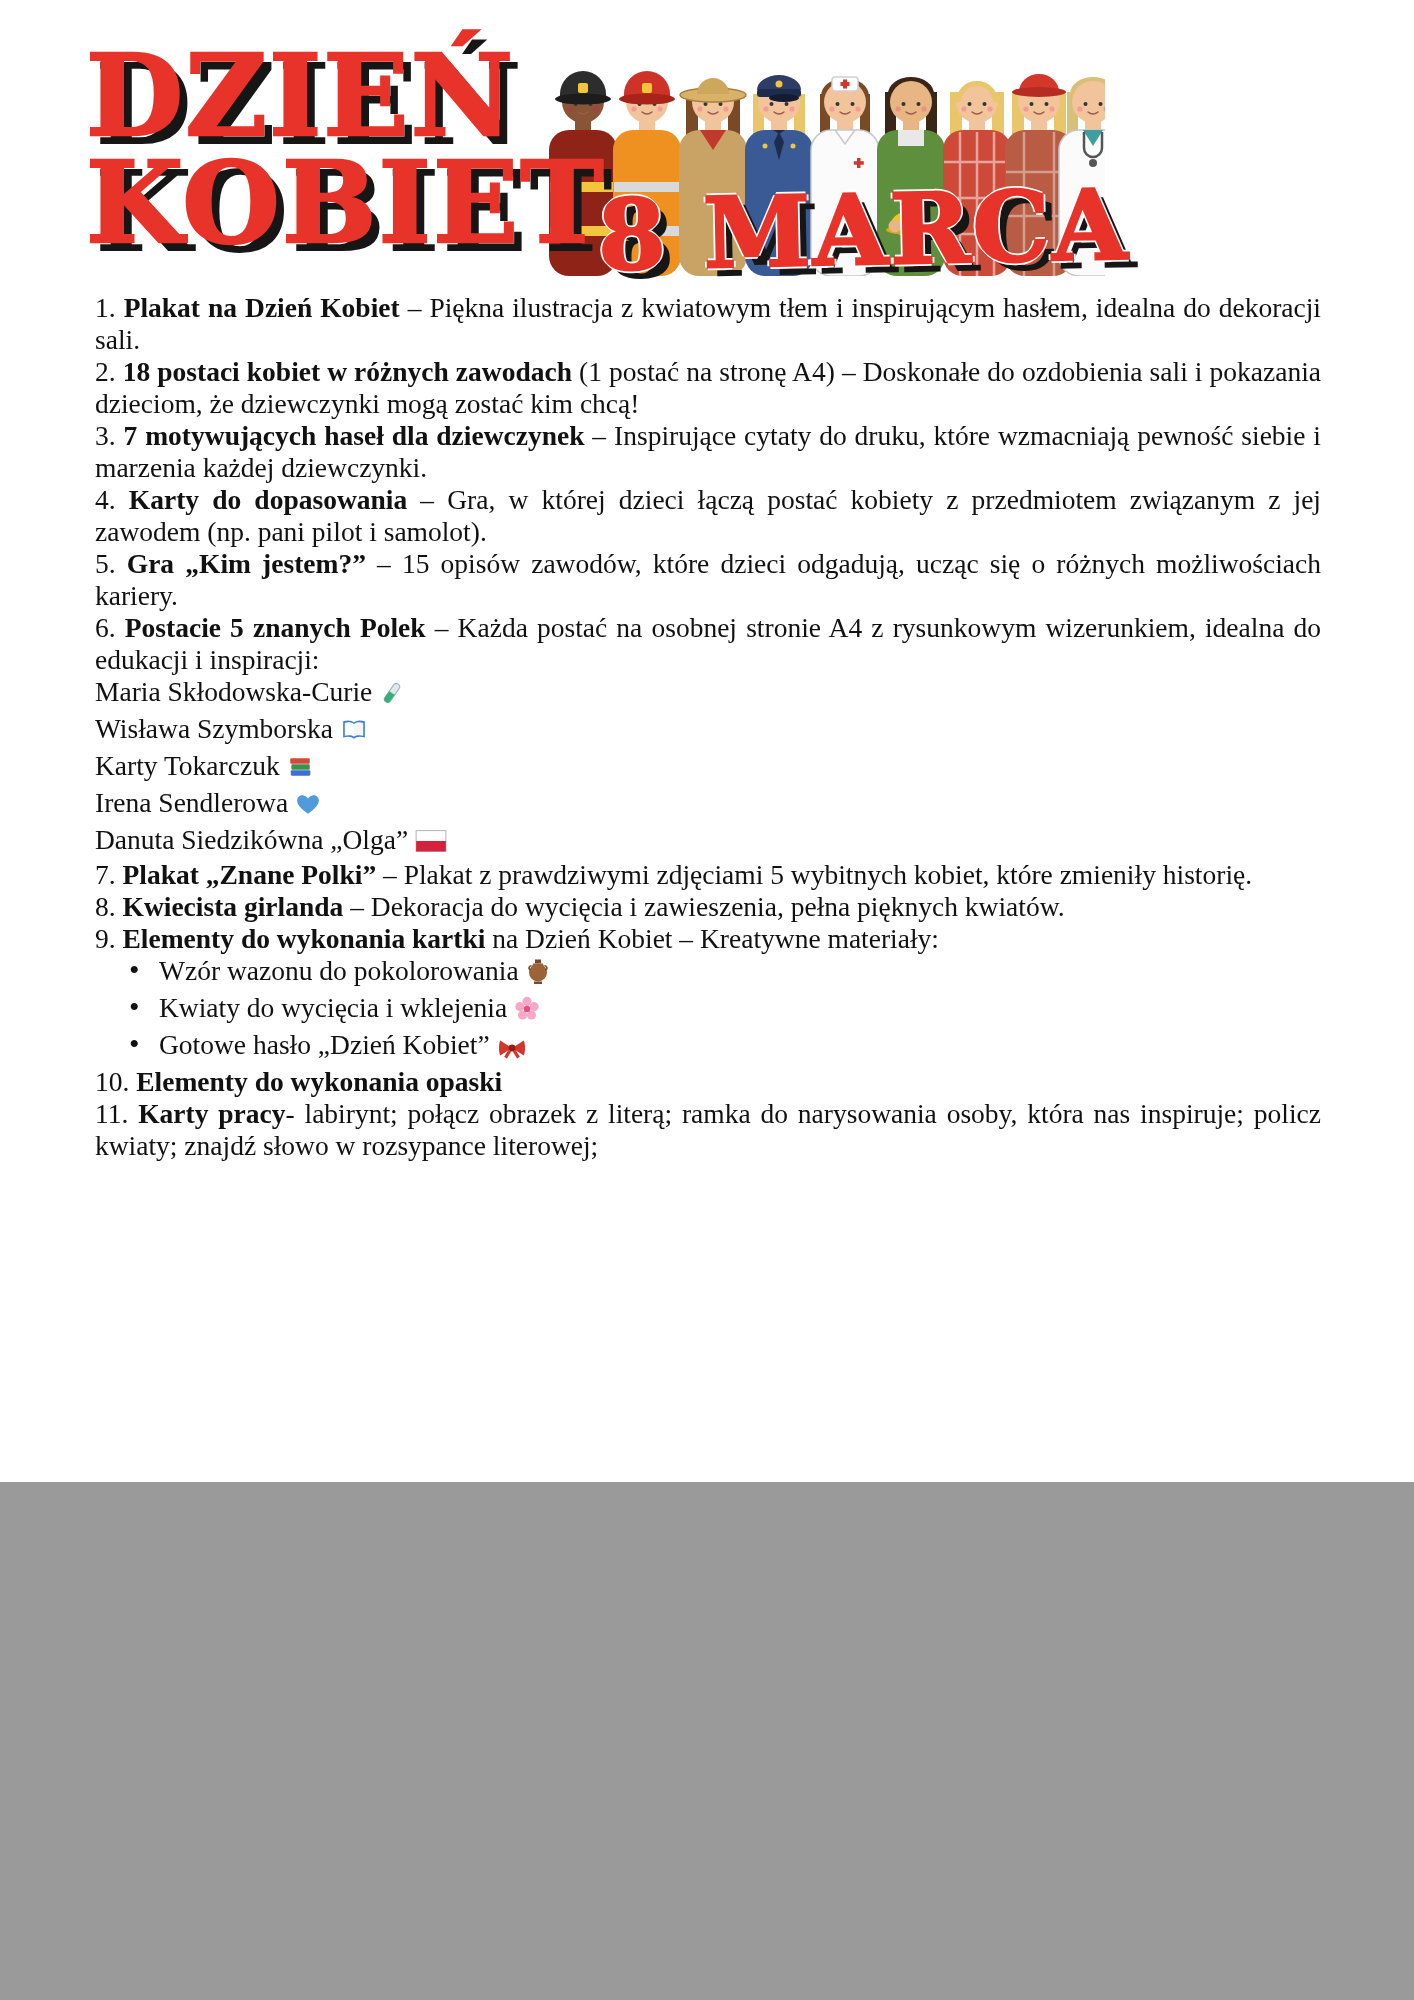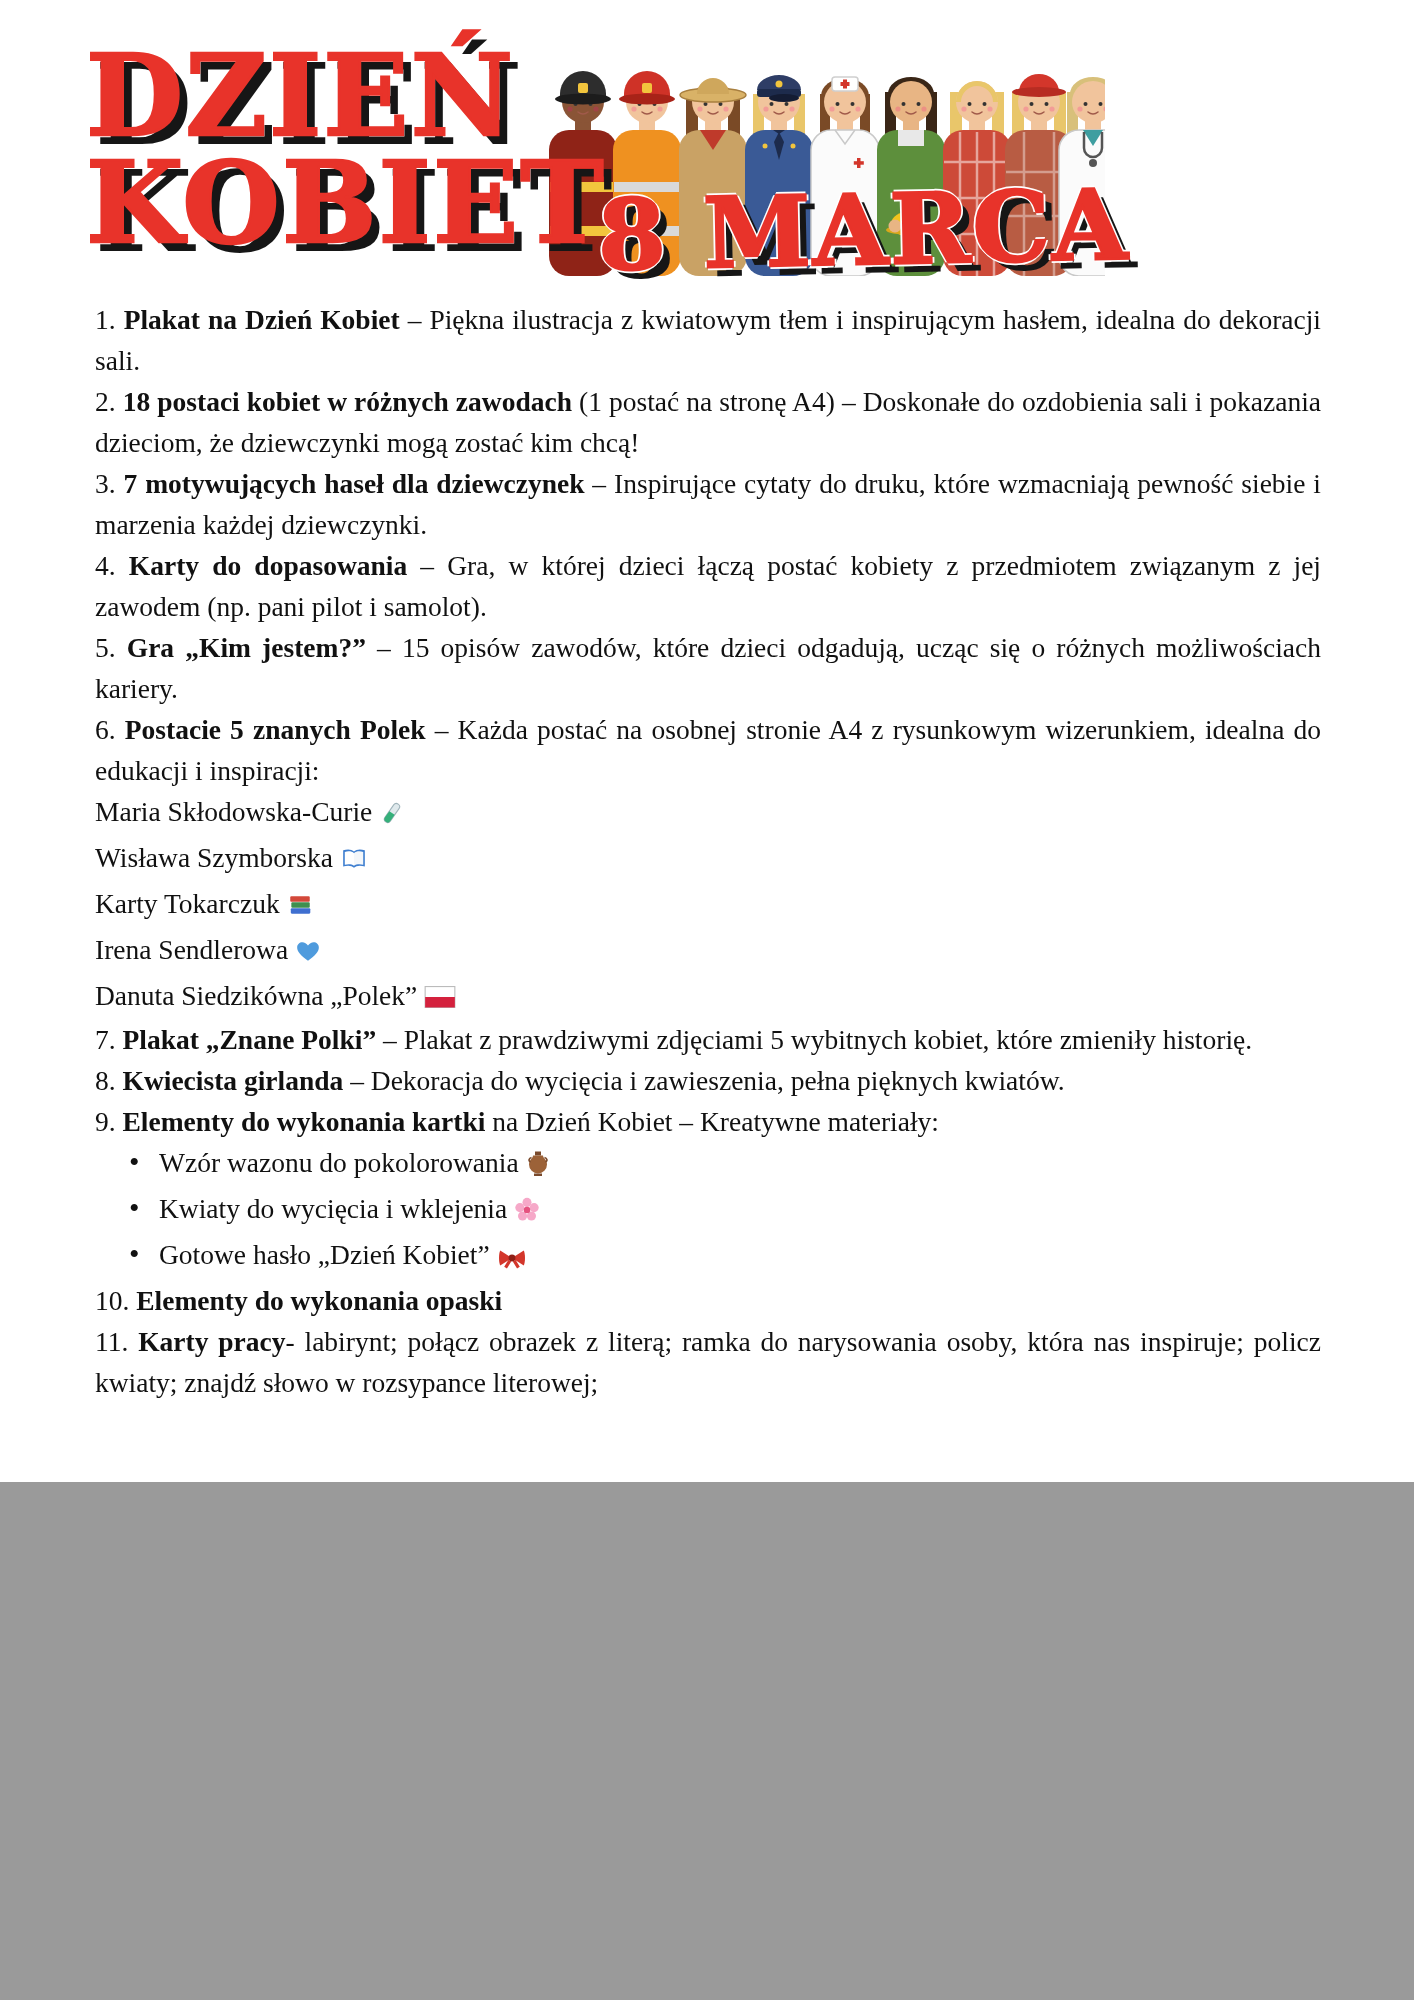--- a/index.html
+++ b/index.html
@@ -22,22 +22,22 @@
     font-family:"DejaVu Serif", serif; font-weight:700;
     font-size:97px; line-height:100px; letter-spacing:2px;
     color:#e8332a; -webkit-text-stroke:2.5px #e8332a;
     text-shadow:-3px 0 0 #fff, 3px 0 0 #fff, 0 -3px 0 #fff, 0 3px 0 #fff, 9px 9px 0 #161616;
     transform:rotate(-1.2deg); white-space:nowrap;
   }
   .illus { position:absolute; left:545px; top:30px; z-index:1; }
 
   
   .content {
-    position:absolute; left:95px; top:299px; width:1226px;
-    font-size:27.5px; line-height:41px; z-index:2;
+    position:absolute; left:95px; top:292px; width:1226px;
+    font-size:27.5px; line-height:32px; z-index:2;
   }
   .content p { margin:0; text-align:justify; }
   .content p.plain, .content p.bullet { text-align:left; }
   b.t { font-weight:bold; }
   .icon { display:inline-block; vertical-align:-5px; margin-left:7px; }
   .icon-flag { vertical-align:-3px; }
   .bullet { padding-left:64px; position:relative; }
   .bullet::before { content:"\2022"; position:absolute; left:34px; top:-1px; font-size:30px; }
 
   
@@ -240,21 +240,21 @@
     <p class="plain"><span>Karty Tokarczuk</span><span class="icon"><svg width="26" height="26" viewBox="0 0 24 24">
             <rect x="3" y="4" width="18" height="5" rx="1" fill="#d3483a"></rect>
             <rect x="4" y="9.5" width="17" height="5" rx="1" fill="#3f8f4f"></rect>
             <rect x="3.5" y="15" width="18" height="5" rx="1" fill="#3f6fd0"></rect>
           </svg></span></p>
 
     <p class="plain"><span>Irena Sendlerowa</span><span class="icon"><svg width="26" height="26" viewBox="0 0 24 24">
             <path d="M12 21 C5 16 2 12.5 2 8.8 C2 5.9 4.2 4 6.8 4 C8.8 4 10.8 5.2 12 7 C13.2 5.2 15.2 4 17.2 4 C19.8 4 22 5.9 22 8.8 C22 12.5 19 16 12 21 Z" fill="#4f9bdd"></path>
           </svg></span></p>
 
-    <p class="plain"><span>Danuta Siedzikówna „Polek”</span><span class="icon icon-flag"><svg width="32" height="22" viewBox="0 0 28 20">
+    <p class="plain"><span>Danuta Siedzikówna „Olga”</span><span class="icon icon-flag"><svg width="32" height="22" viewBox="0 0 28 20">
             <rect x="0.5" y="0.5" width="27" height="19" fill="#ffffff" stroke="#bbbbbb" stroke-width="1"></rect>
             <rect x="0.5" y="10" width="27" height="9.5" fill="#d4213d"></rect>
           </svg></span></p>
 
     <p class="item"><span>7. </span><b class="t">Plakat „Znane Polki”</b><span> – Plakat z prawdziwymi zdjęciami 5 wybitnych kobiet, które zmieniły historię.</span></p>
 
     <p class="item"><span>8. </span><b class="t">Kwiecista girlanda</b><span> – Dekoracja do wycięcia i zawieszenia, pełna pięknych kwiatów.</span></p>
 
     <p class="item"><span>9. </span><b class="t">Elementy do wykonania kartki</b><span> na Dzień Kobiet – Kreatywne materiały:</span></p>
 

